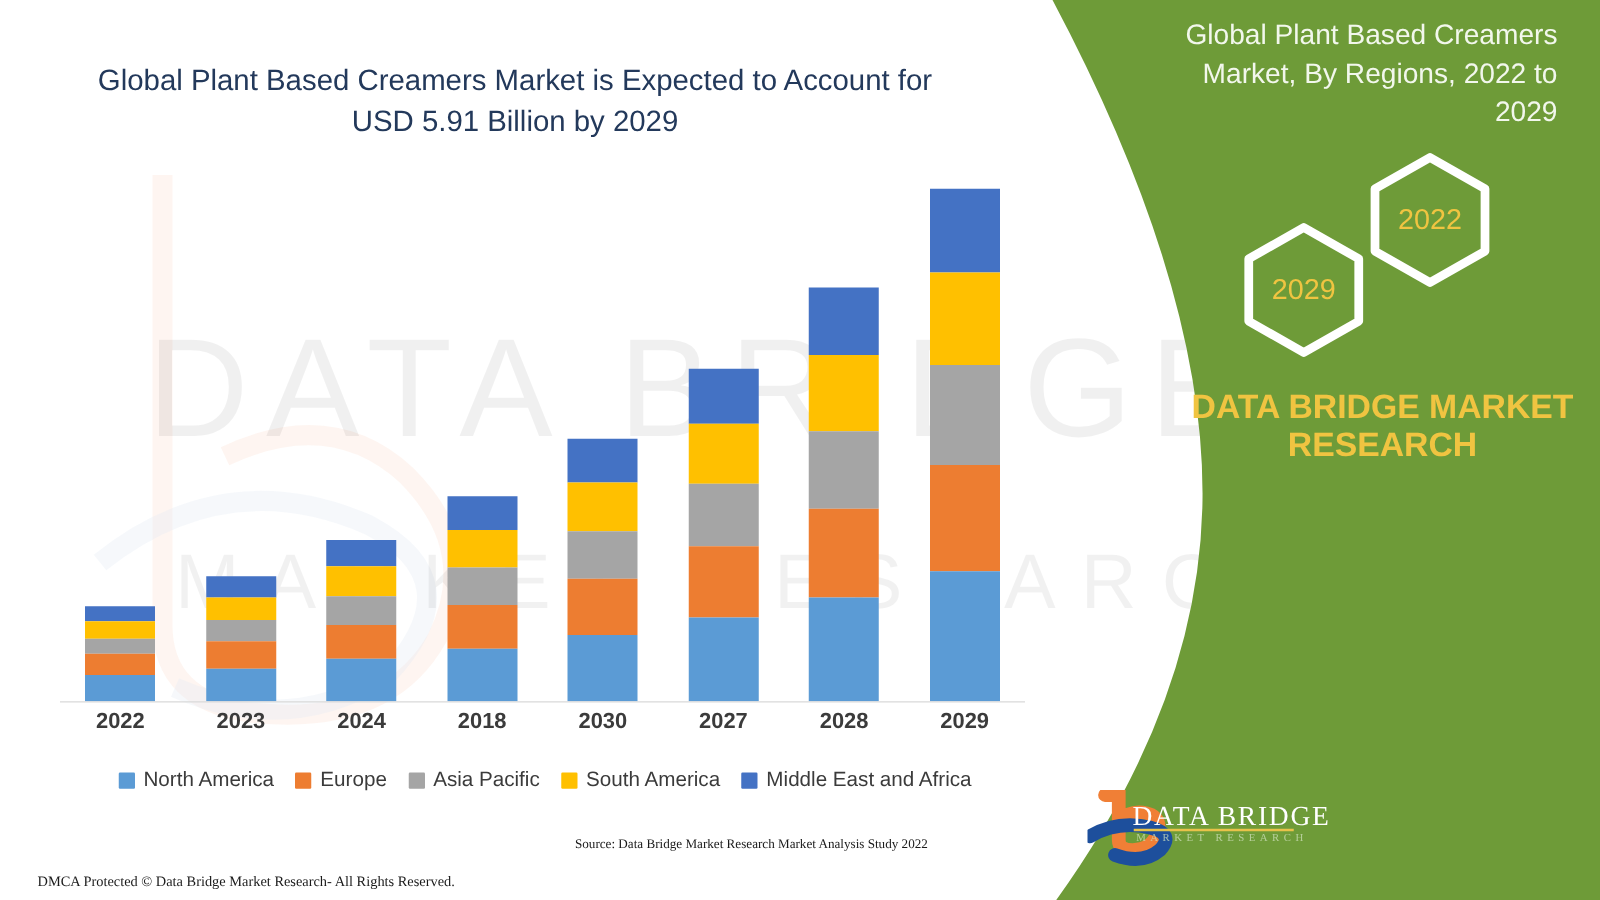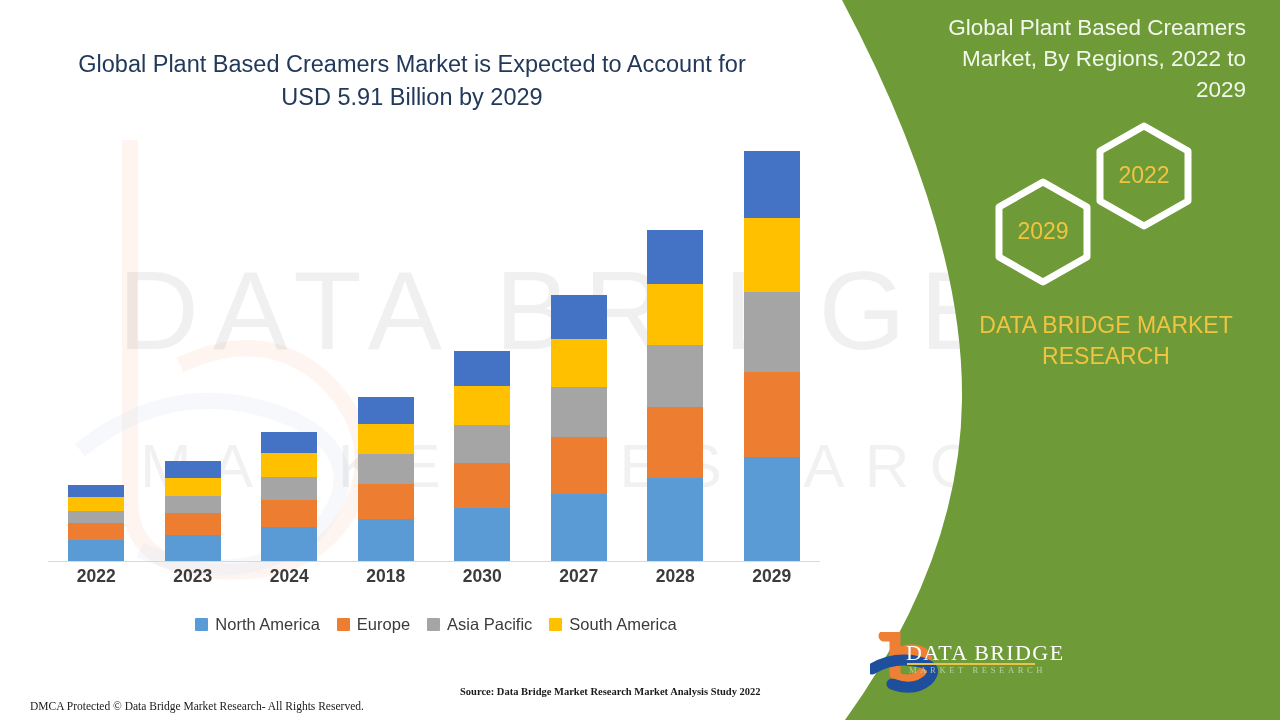--- a/index.html
+++ b/index.html
@@ -39,22 +39,22 @@
   }
   .hexwrap{position:absolute;left:0;top:0;width:470px;height:720px;}
   .hex-label{
     position:absolute;color:#f0c441;font-size:23px;font-weight:400;
     text-align:center;
   }
   .hex-2022{left:291px;top:162px;width:86px;}
   .hex-2029{left:190px;top:218px;width:86px;}
   .brand-name{
     position:absolute;left:135px;top:310px;width:322px;
-    color:#f0c441;font-size:23px;line-height:31px;text-align:center;
-    font-weight:400;
+    color:#f0c441;font-size:27px;line-height:31px;text-align:center;
+    font-weight:700;
   }
 
   
   .logo{position:absolute;left:60px;top:632px;width:230px;height:62px;}
   .logo-text{
     position:absolute;left:96px;top:640px;
     color:#ffffff;font-size:22px;letter-spacing:1.4px;
     font-family:"Liberation Serif", serif;white-space:nowrap;
   }
   .logo-sub{
@@ -88,22 +88,22 @@
   }
   .legend-item{display:flex;align-items:center;gap:7px;}
   .legend-swatch{width:13px;height:13px;border-radius:1px;display:block;}
   .legend-label{font-size:16.5px;font-weight:400;color:#3b3b3b;white-space:nowrap;}
 
   .footer-left{
     position:absolute;left:30px;top:684px;font-size:11.5px;color:#1a1a1a;
     font-family:"Liberation Serif", serif;white-space:nowrap;margin-top:16px;
   }
   .footer-right{
-    position:absolute;left:460px;top:686px;font-size:10.5px;color:#1a1a1a;
-    font-family:"Liberation Serif", serif;white-space:nowrap;font-weight:bold;
+    position:absolute;left:460px;top:670px;font-size:10.5px;color:#1a1a1a;
+    font-family:"Liberation Serif", serif;white-space:nowrap;
   }
 </style>
 </head>
 <body>
 
 <div id="infographic">
 
   <div class="wm-layer">
     <svg class="wm-b" viewBox="0 0 330 470">
       <path d="M70 20 L70 380 Q70 440 140 450 Q250 462 290 390 Q325 320 265 260 Q205 205 120 245" fill="none" stroke="#f6a27a" stroke-width="16" opacity="0.35"></path>
@@ -214,20 +214,24 @@
         <span class="legend-label">Europe</span>
       </div>
       <div class="legend-item">
         <span class="legend-swatch" style="background: rgb(165, 165, 165);"></span>
         <span class="legend-label">Asia Pacific</span>
       </div>
       <div class="legend-item">
         <span class="legend-swatch" style="background: rgb(255, 192, 0);"></span>
         <span class="legend-label">South America</span>
       </div>
+      <div class="legend-item">
+        <span class="legend-swatch" style="background: rgb(68, 114, 196);"></span>
+        <span class="legend-label">Middle East and Africa</span>
+      </div>
     </div>
 
   <div class="footer-left">DMCA Protected © Data Bridge Market Research- All Rights Reserved.</div>
   <div class="footer-right">Source: Data Bridge Market Research Market Analysis Study 2022</div>
 
   <div class="green-panel">
     <svg width="470" height="720" viewBox="0 0 470 720" style="position:absolute;left:0;top:0;">
       <path d="M32 0 L470 0 L470 720 L35 720 Q150 560 152 400 Q154 230 32 0 Z" fill="#6e9b38"></path>
     </svg>
 

